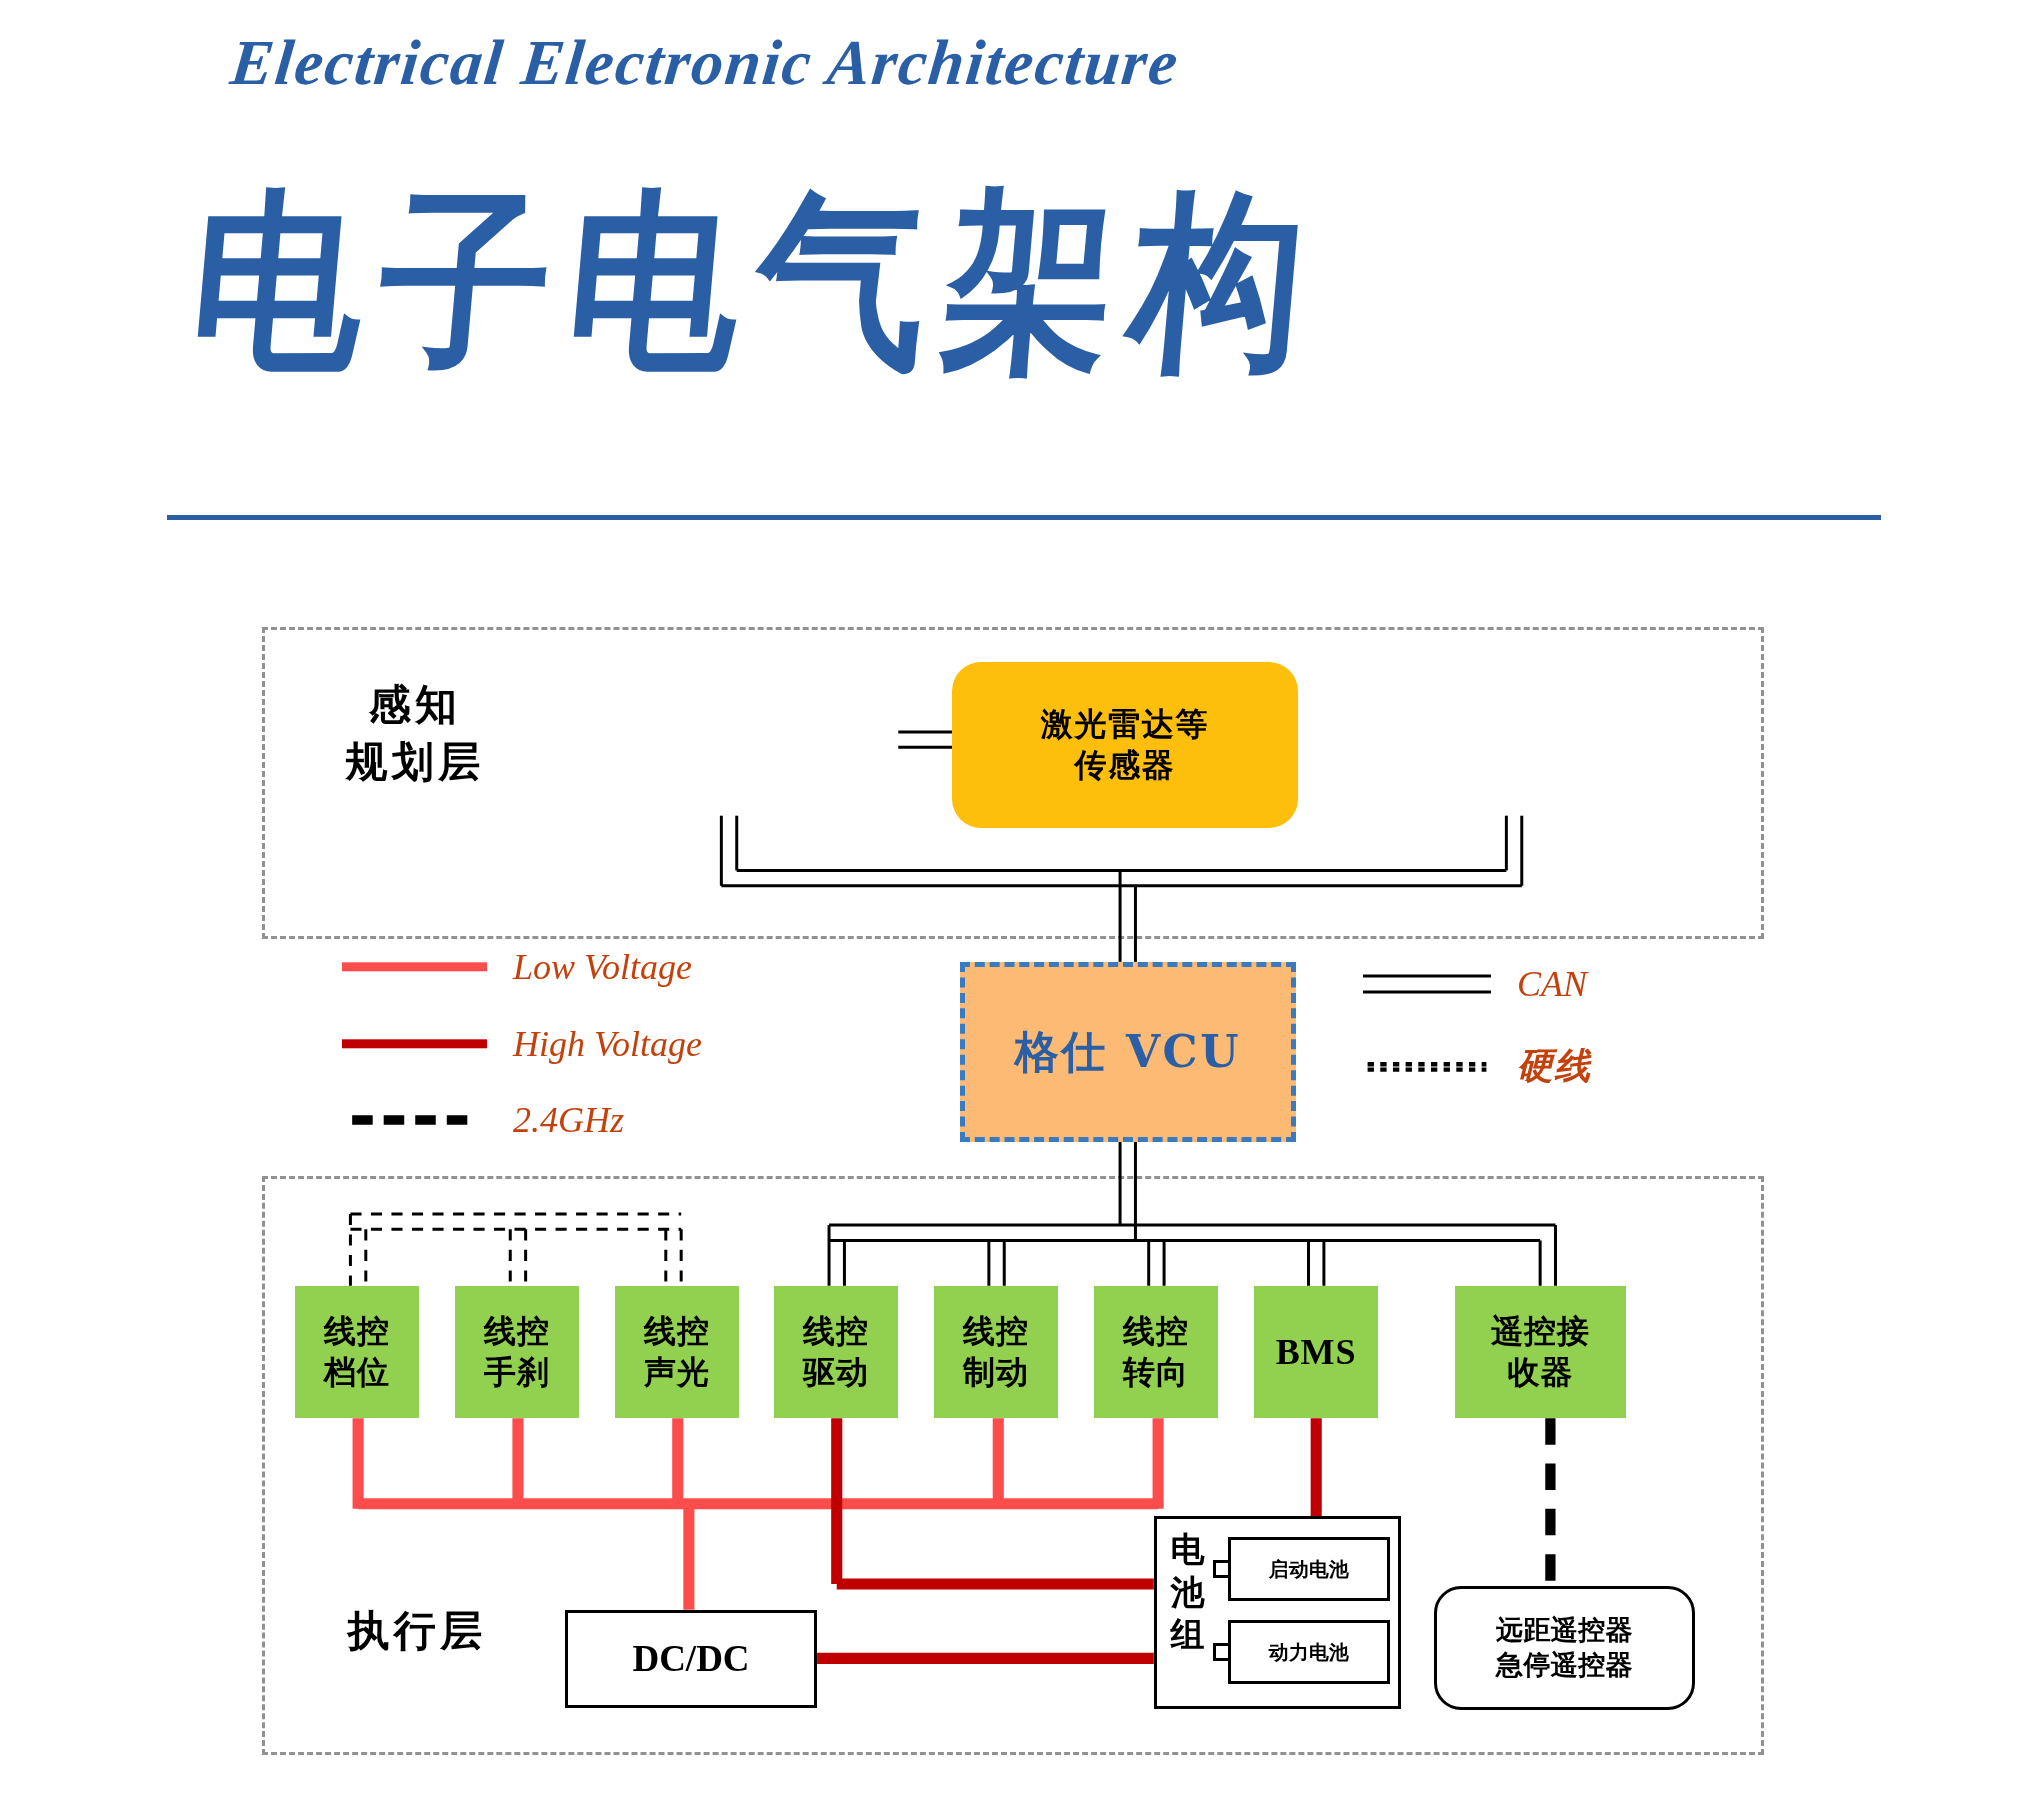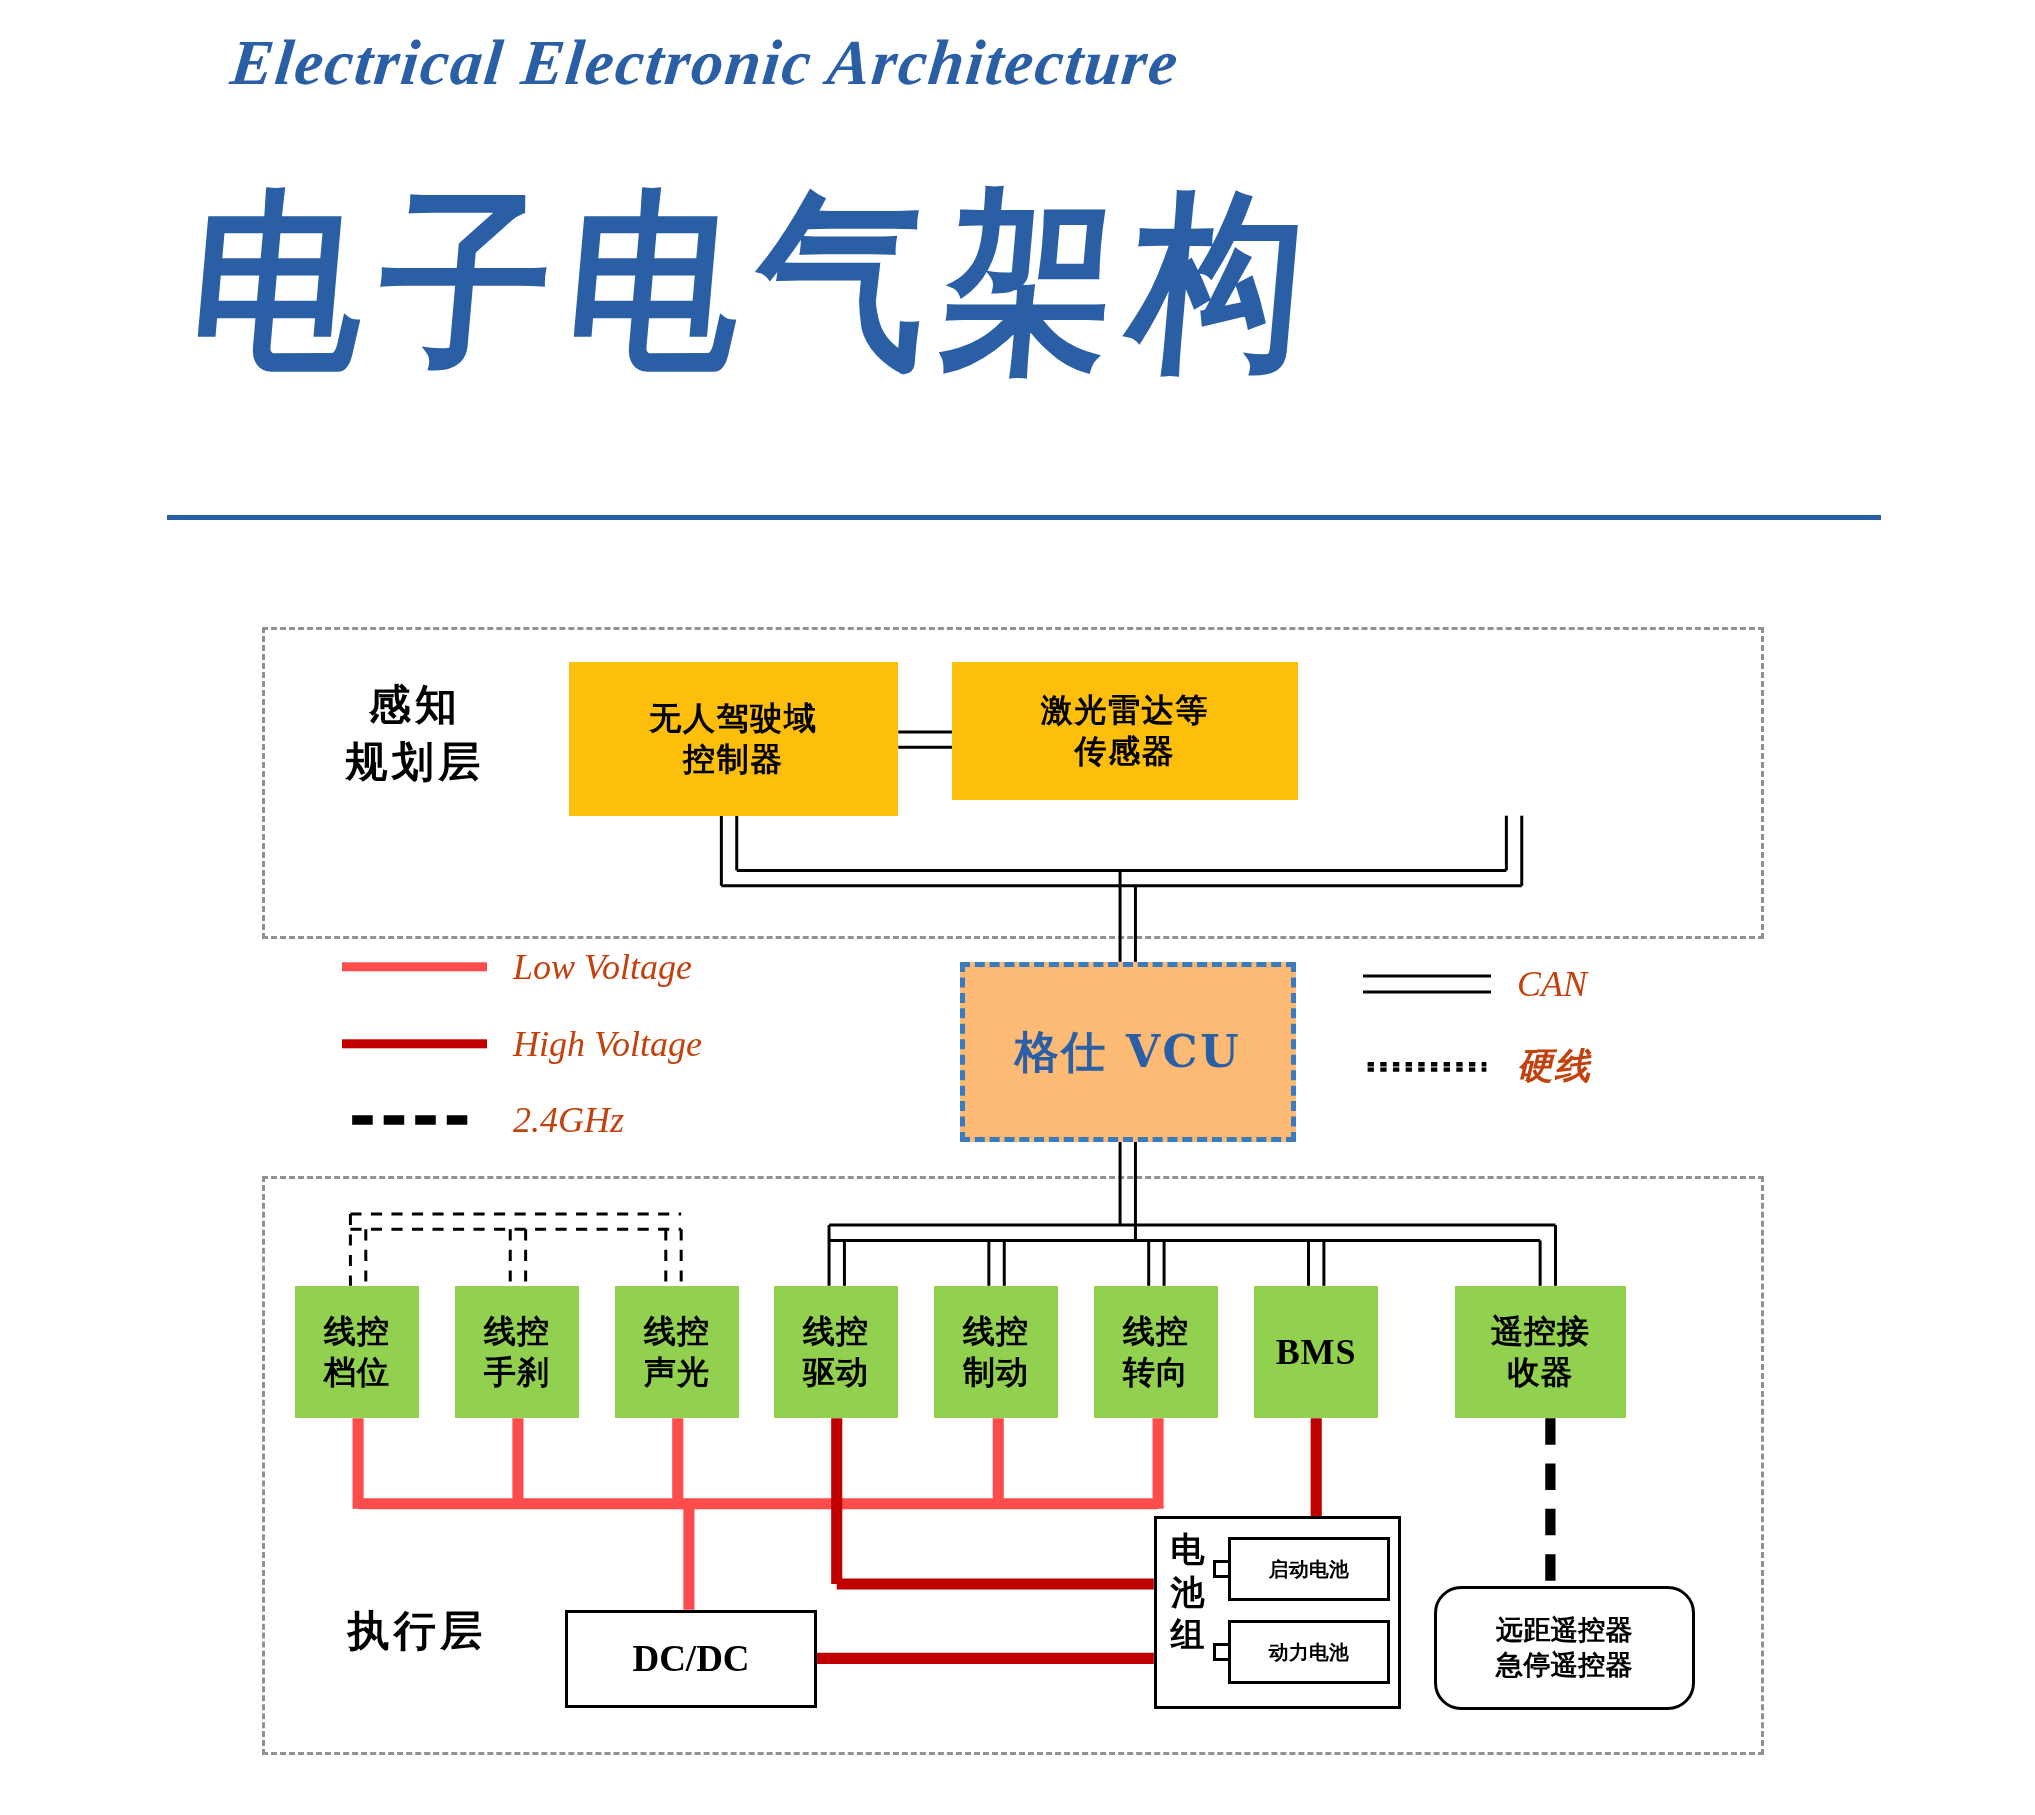--- a/index.html
+++ b/index.html
@@ -57,21 +57,21 @@
   .node.yellow{ background:#FDBE0C; font-size:32px; letter-spacing:1.7px; }
   .node.green { background:#92D050; font-size:32px; letter-spacing:0.9px; }
   .node.white { background:#ffffff; border:3.4px solid #000; font-size:26.5px; }
   .node.serif{
     font-family:"Liberation Serif","DejaVu Serif",serif;
     font-weight:bold; font-size:36px; letter-spacing:0.9px;
   }
 
   
   #node-adcu   { left:569px; top:662px; width:329px;  height:154px; }
-  #node-lidar  { left:952px; top:662px; width:346px;  height:138px; }
+  #node-lidar  { left:952px; top:662px; width:346px;  height:166px;border-radius:29px; }
   #node-usercan{ left:1347px; top:662px; width:329px;  height:154px; }
 
   
   #node-vcu{
     position:absolute; left:960px; top:962px; width:336px; height:180px;
     background:#fdba74; border:5.6px dashed #3A7BC0;
     display:flex; align-items:center; justify-content:center;
     font-family:"DejaVu Serif","Liberation Serif",serif;
     font-weight:bold; font-size:44px; color:#2a5fa5; letter-spacing:2.6px;
     box-sizing:border-box;
@@ -254,22 +254,20 @@
       <line x1="3080" y1="3318" x2="3080" y2="3548"></line>
 
       <line x1="1912" y1="3880" x2="2700" y2="3880"></line>
     </g>
 
     <g stroke="#000" stroke-width="24" fill="none" stroke-dasharray="62 44">
       <line x1="3628" y1="3318" x2="3628" y2="3710"></line>
     </g>
   </svg>
 
-  <div class="node yellow" id="node-adcu">无人驾驶域
-控制器</div>
   <div class="node yellow" id="node-lidar">激光雷达等
 传感器</div>
 
   <div id="node-vcu">格仕 VCU</div>
 
   <div class="node green" id="node-gear">线控
 档位</div>
   <div class="node green" id="node-ebrake">线控
 手刹</div>
   <div class="node green" id="node-light">线控

